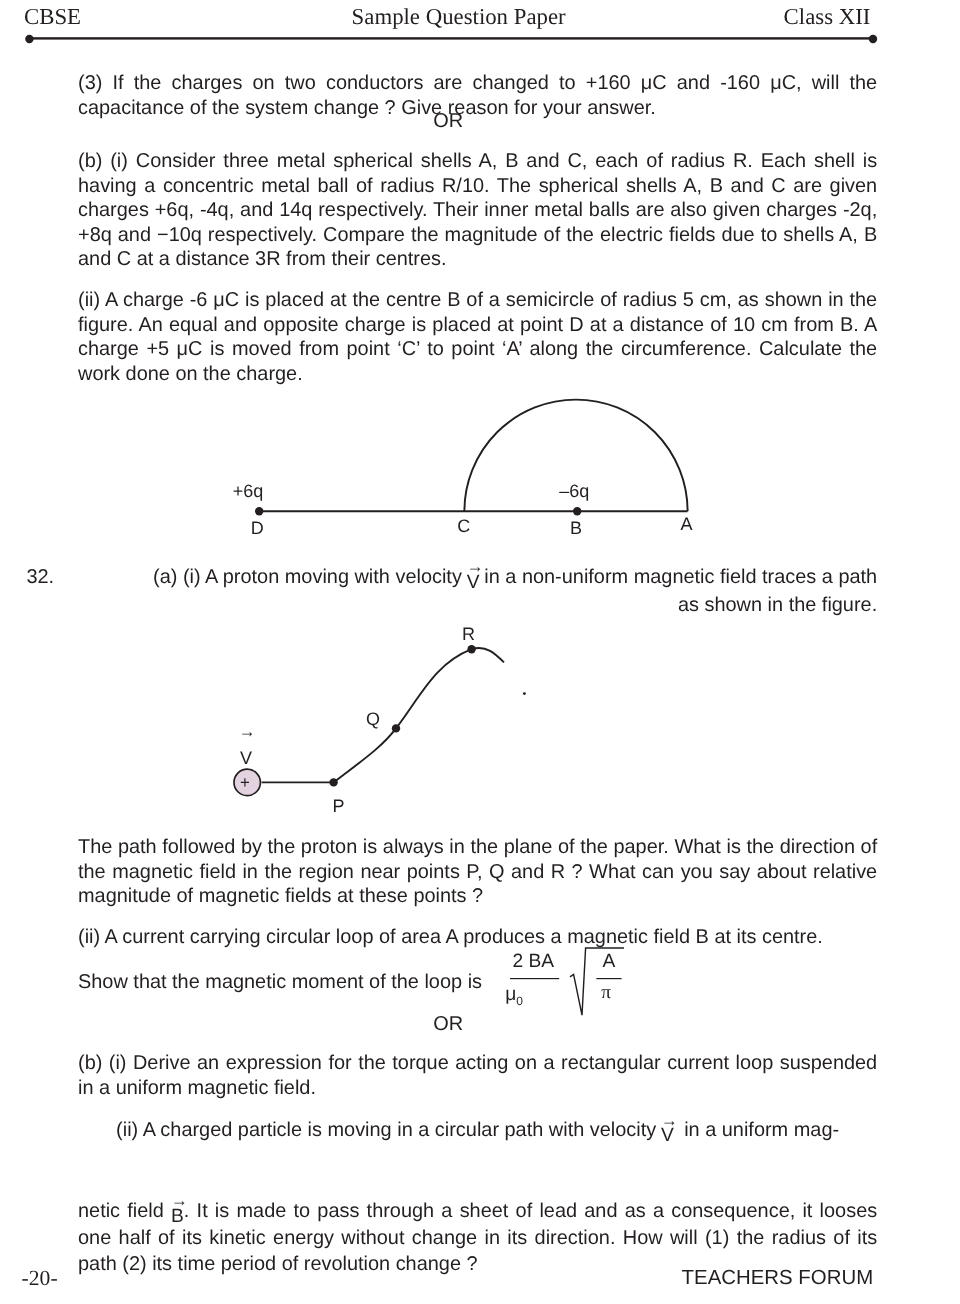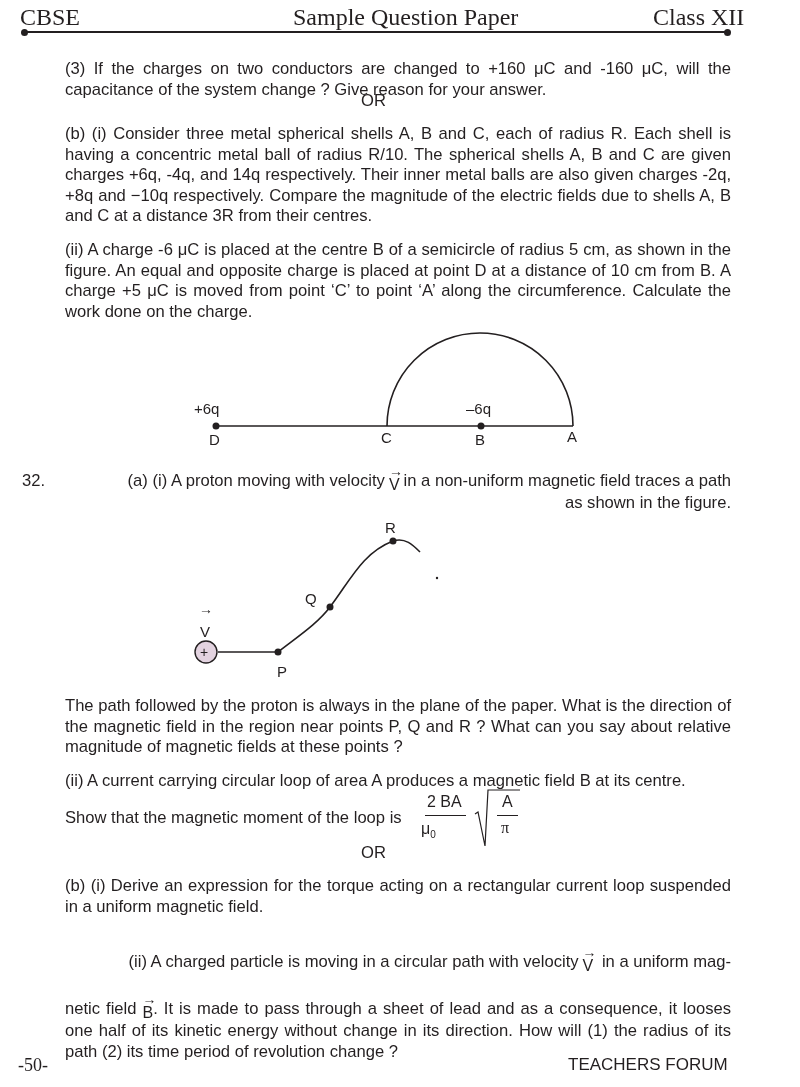--- a/index.html
+++ b/index.html
@@ -1,20 +1,20 @@
 <!DOCTYPE html>
 <html><head>
 <meta charset="utf-8">
 <style>
   html, body { margin: 0; padding: 0; background: #ffffff; }
   body { width: 800px; height: 1087px; position: relative; overflow: hidden; color: #231f20; }
   .serif { font-family: "Liberation Serif", "DejaVu Serif", serif; }
   .sans { font-family: "Liberation Sans", "DejaVu Sans", sans-serif; }
   .abs { position: absolute; }
-  .hdr { top: 4px; font-size: 24px; }
+  .hdr { top: 4px; font-size: 19px; }
   .rule { left: 24px; top: 31px; width: 703px; height: 2px; background: #231f20; }
   .rule-dot { width: 7px; height: 7px; border-radius: 50%; background: #231f20; top: 28.5px; }
   .para { left: 65px; width: 666px; font-size: 16.6px; line-height: 20.6px; text-align: justify; }
   .or { font-size: 16.6px; }
   .qnum { left: 22px; font-size: 16.6px; }
   .vec { display: inline-block; position: relative; font-size: 16px; line-height: 1; vertical-align: -4px; margin: 0 4px; }
   .vec .arr { position: absolute; left: 0; top: -13px; font-size: 14px; }
   .foot { top: 1055px; font-size: 18px; }
   svg text { font-family: "Liberation Sans", "DejaVu Sans", sans-serif; fill: #231f20; }
 </style>
@@ -78,19 +78,19 @@
 <svg class="abs" style="left:474px; top:788px;" width="50" height="62">
   <polyline points="1,26 4,24 11,58 14,2 46,2" fill="none" stroke="#231f20" stroke-width="1.2"></polyline>
 </svg>
 <div class="abs sans" style="left:502px; top:793px; font-size:16px;">A</div>
 <div class="abs" style="left:497px; top:815px; width:21px; height:1.3px; background:#231f20;"></div>
 <div class="abs serif" style="left:501px; top:819px; font-size:16px;">π</div>
 
 <div class="abs sans or" style="left:361px; top:843px;">OR</div>
 
 <div class="abs sans para" style="top:876px;">(b) (i) Derive an expression for the torque acting on a rectangular current loop suspended in a uniform magnetic field.</div>
-<div class="abs sans para" style="top:952px; text-align:right;">
+<div class="abs sans para" style="top:932px; text-align:center;">
   <span>(ii) A charged particle is moving in a circular path with velocity</span><span class="vec"><span class="arr">→</span><span>V</span></span>&nbsp;<span>in a uniform mag-</span>
 </div>
 <div class="abs sans para" style="top:999px;"><span>netic field</span> <span class="vec" style="margin:0;"><span class="arr">→</span><span>B</span></span><span>. It is made to pass through a sheet of lead and as a consequence, it looses one half of its kinetic energy without change in its direction. How will (1) the radius of its path (2) its time period of revolution change ?</span></div>
 
-<div class="abs serif foot" style="left:18px;">-50-</div>
+<div class="abs serif foot" style="left:18px;">-20-</div>
 <div class="abs sans foot" style="left:568px; font-size:17px;">TEACHERS FORUM</div>
 
 </body></html>

